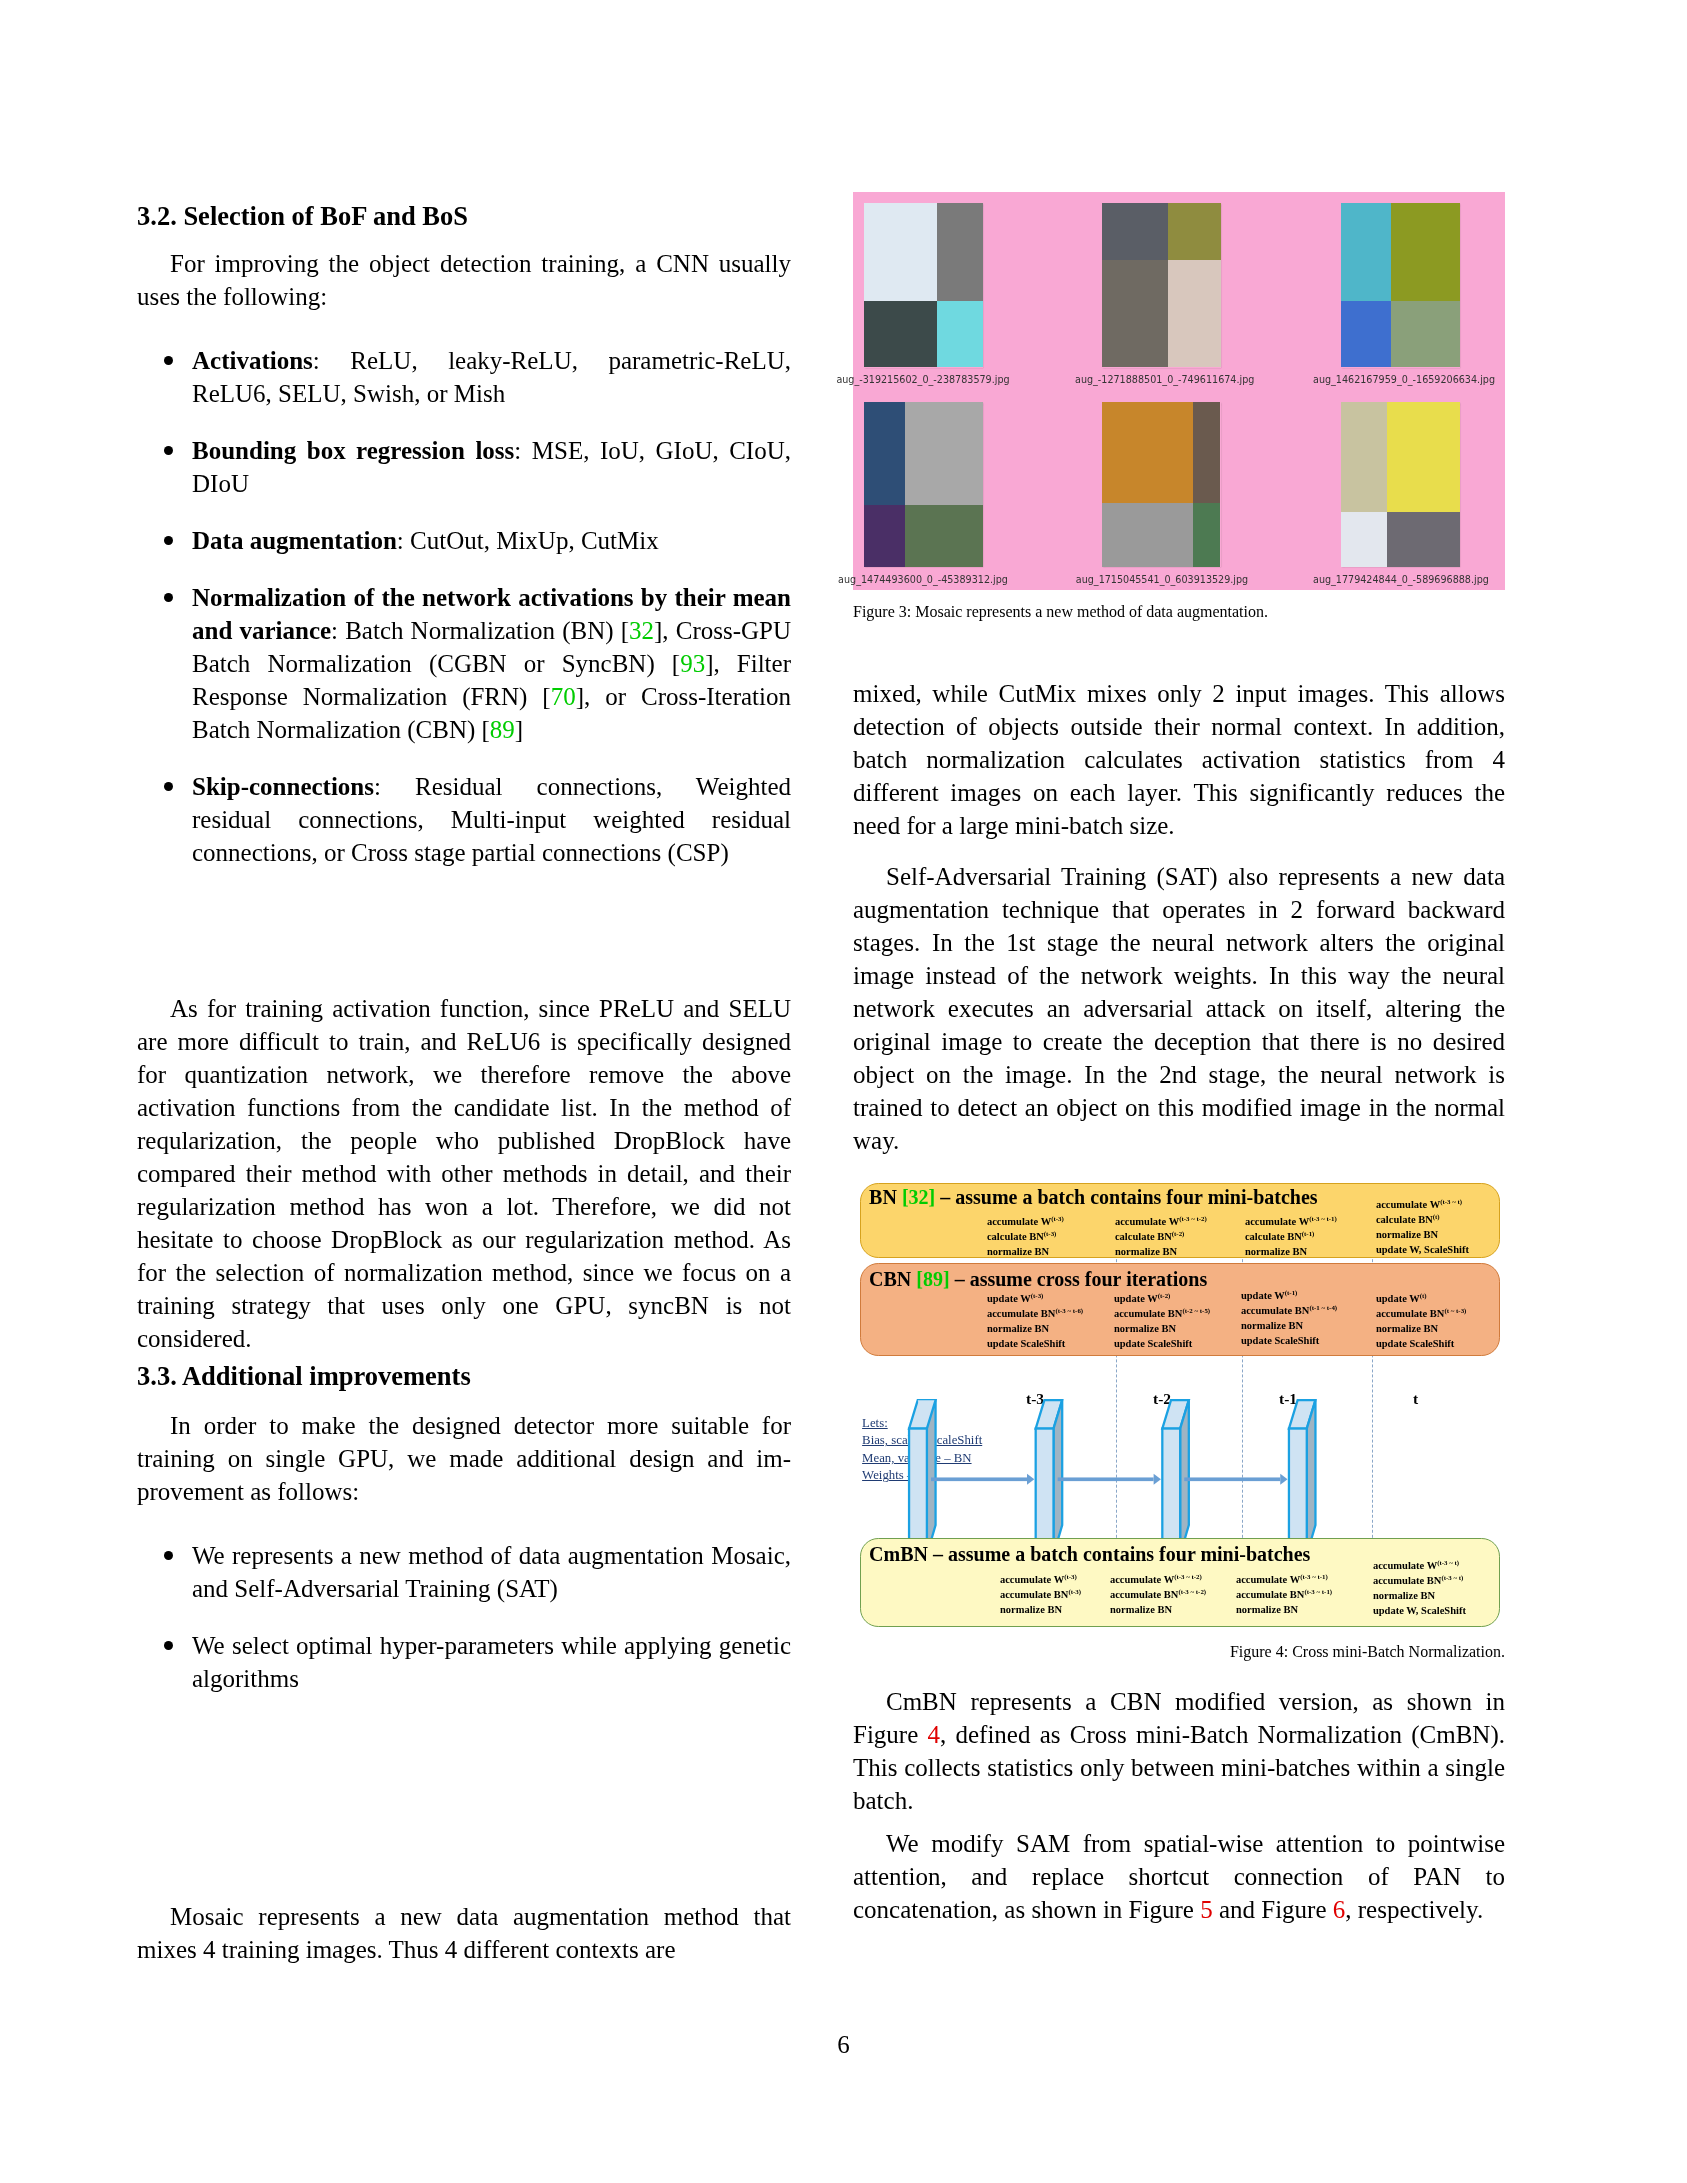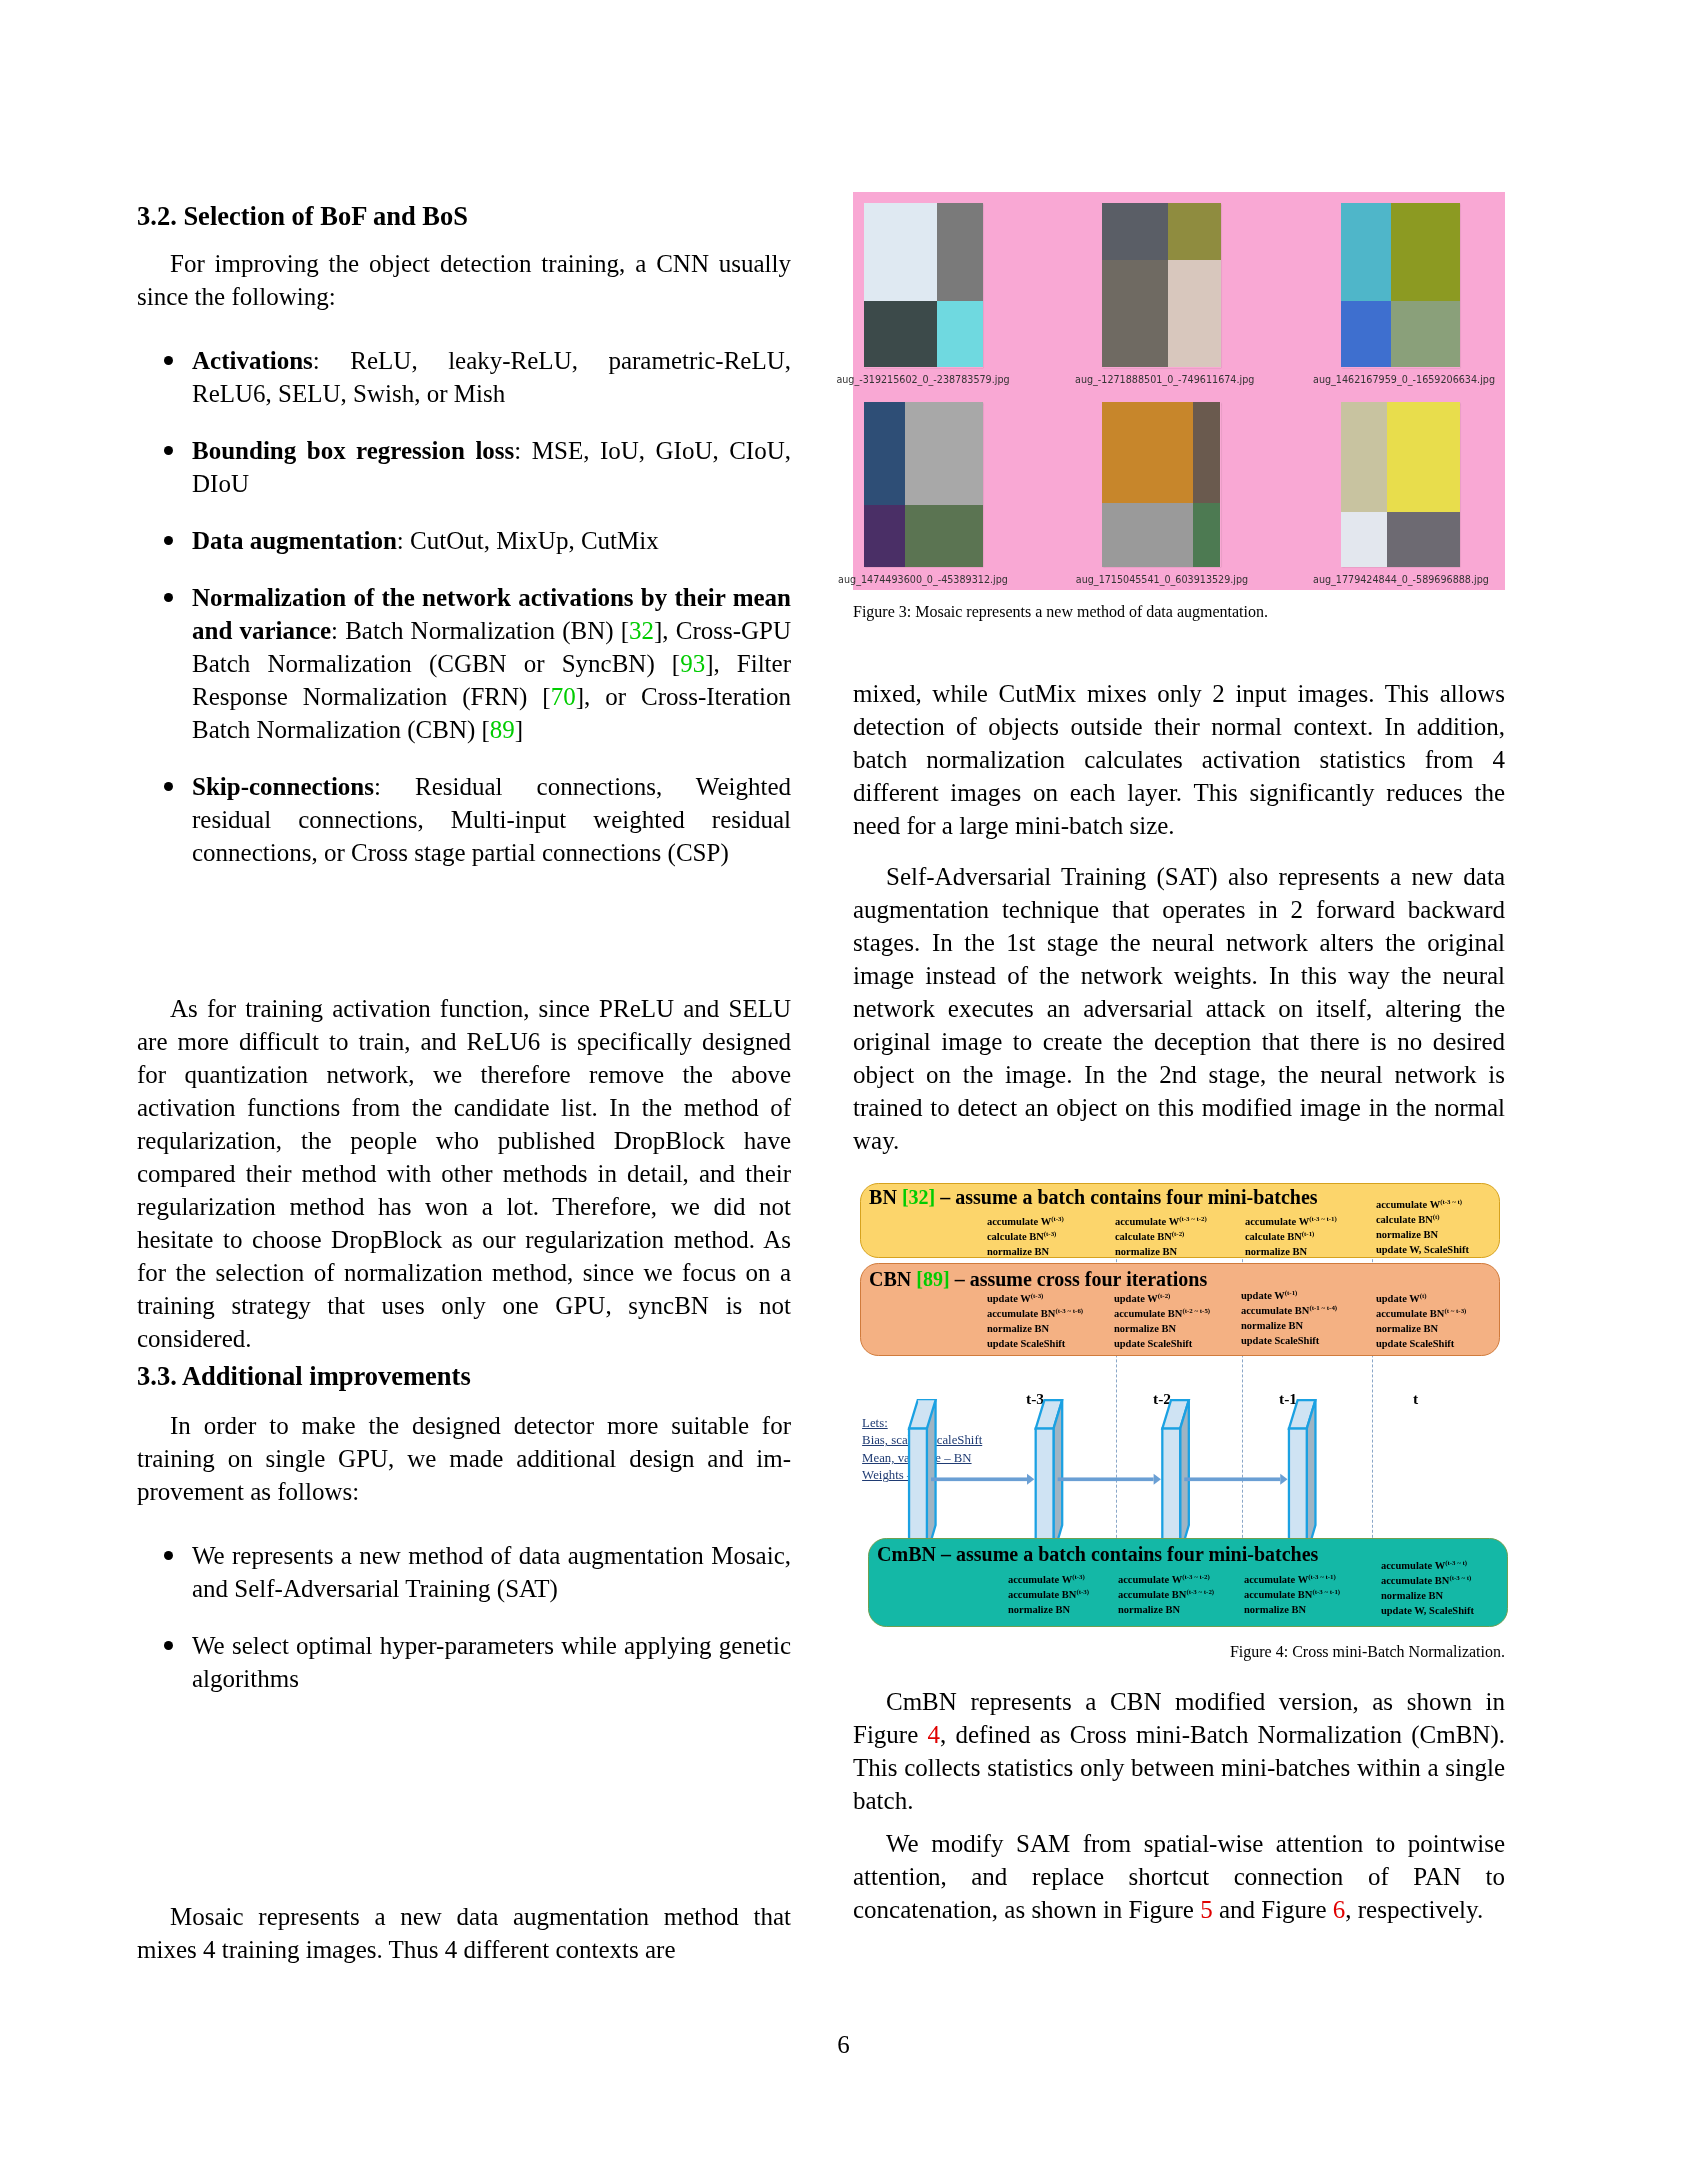--- a/index.html
+++ b/index.html
@@ -36,21 +36,21 @@
   .tlabel { position: absolute; font-weight: bold; font-size: 15.5px; }
   .slab { position: absolute; }
 
   .pagenum { position: absolute; left: 0; width: 1687px; top: 2031px; text-align: center; font-size: 25px; }
 </style>
 </head>
 <body>
 
 <div class="col col-left">
   <div class="h" style="top:201px;">3.2. Selection of BoF and BoS</div>
-  <div class="p indent" style="top:247px;">For improving the object detection training, a CNN usually since the following:</div>
+  <div class="p indent" style="top:247px;">For improving the object detection training, a CNN usually uses the following:</div>
 
   <ul class="bullets" style="top:344px;">
     <li><span class="dot"></span><b>Activations</b><span>: ReLU, leaky-ReLU, parametric-ReLU, ReLU6, SELU, Swish, or Mish</span></li>
     <li><span class="dot"></span><b>Bounding box regression loss</b><span>: MSE, IoU, GIoU, CIoU, DIoU</span></li>
     <li><span class="dot"></span><b>Data augmentation</b><span>: CutOut, MixUp, CutMix</span></li>
     <li><span class="dot"></span><b>Normalization of the network activations by their mean and variance</b><span>: Batch Normalization (BN) [</span><a class="cite">32</a><span>], Cross-GPU Batch Normalization (CGBN or SyncBN) [</span><a class="cite">93</a><span>], Filter Response Normalization (FRN) [</span><a class="cite">70</a><span>], or Cross-Iteration Batch Normalization (CBN) [</span><a class="cite">89</a><span>]</span></li>
     <li><span class="dot"></span><b>Skip-connections</b><span>: Residual connections, Weighted residual connections, Multi-input weighted residual connections, or Cross stage partial connections (CSP)</span></li>
   </ul>
 
   <div class="p indent" style="top:992px;">As for training activation function, since PReLU and SELU are more difficult to train, and ReLU6 is specifically designed for quantization network, we therefore remove the above activation functions from the candidate list. In the method of reqularization, the people who published Drop­Block have compared their method with other methods in detail, and their regularization method has won a lot. There­fore, we did not hesitate to choose DropBlock as our reg­ularization method. As for the selection of normalization method, since we focus on a training strategy that uses only one GPU, syncBN is not considered.</div>
@@ -221,21 +221,21 @@
       <g fill="#6a9fd4">
         <rect x="170" y="211" width="210" height="8"></rect>
           <polygon points="380,203 396,215 380,227"></polygon>
         <rect x="447" y="211" width="210" height="8"></rect>
           <polygon points="657,203 673,215 657,227"></polygon>
         <rect x="724" y="211" width="210" height="8"></rect>
           <polygon points="934,203 950,215 934,227"></polygon>
       </g>
     </svg>
 
-    <div class="band" style="top:363px; height:87px; background:#14b8a6; border:1.4px solid #70a050;margin-left:8px;">
+    <div class="band" style="top:363px; height:87px; background:#fef9c3; border:1.4px solid #70a050;">
       <div class="title" style="top:3.7px;">CmBN – assume a batch contains four mini-batches</div>
       <div class="cell" style="left:139px; top:33px;">
         <div><span>accumulate W</span><sup>(t-3)</sup></div>
         <div><span>accumulate BN</span><sup>(t-3)</sup></div>
         <div><span>normalize BN</span></div>
       </div>
       <div class="cell" style="left:249px; top:33px;">
         <div><span>accumulate W</span><sup>(t-3 ~ t-2)</sup></div>
         <div><span>accumulate BN</span><sup>(t-3 ~ t-2)</sup></div>
         <div><span>normalize BN</span></div>

